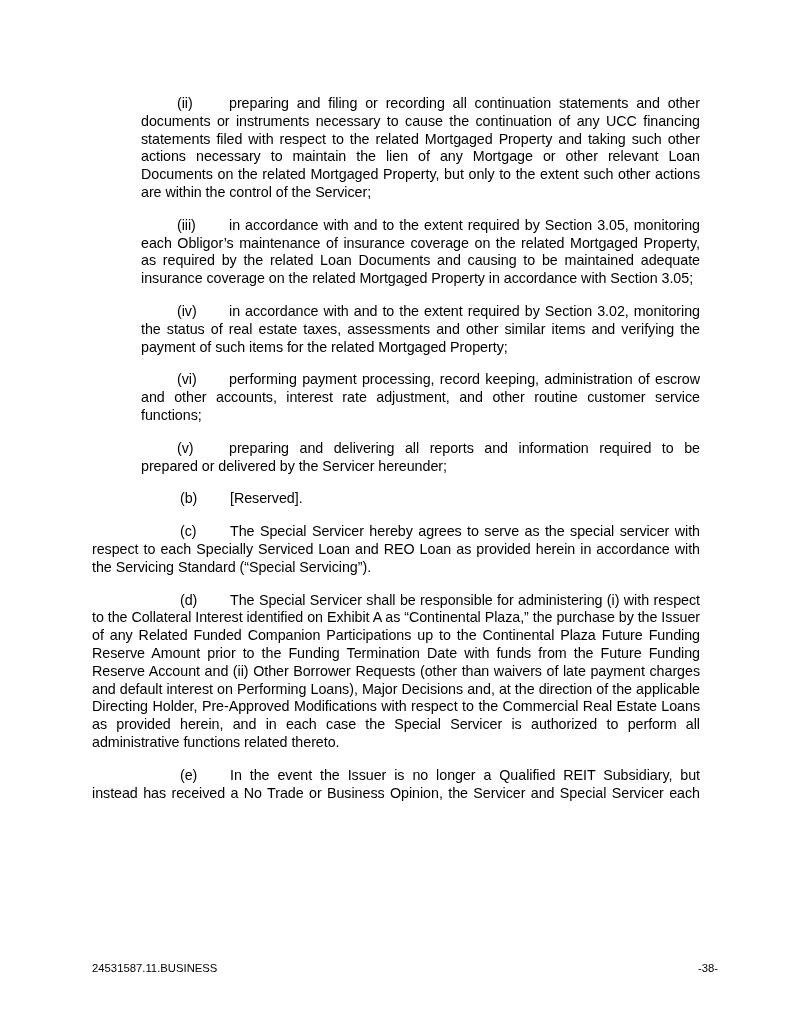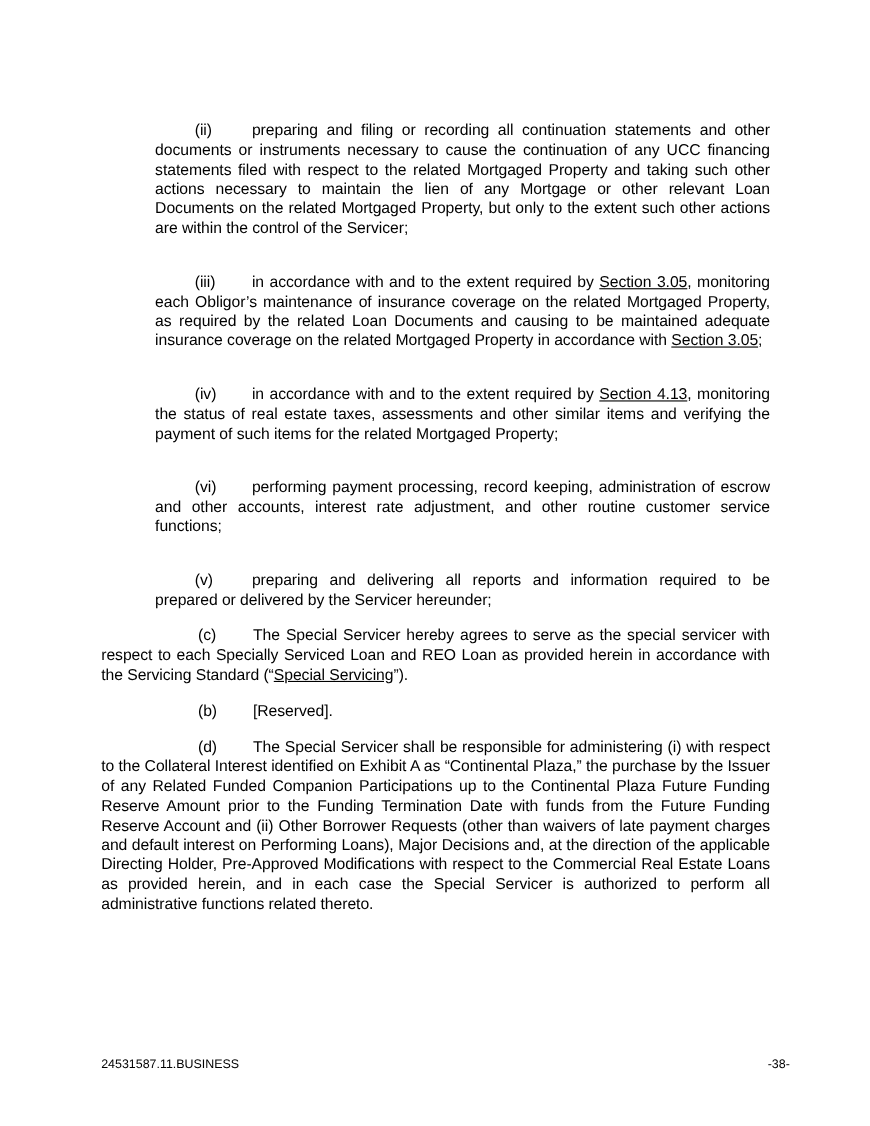--- a/index.html
+++ b/index.html
@@ -23,23 +23,23 @@
     line-height: 17.8px;
     letter-spacing: -0.05px;
   }
   .para {
     margin: 0 0 15px 0;
     text-align: justify;
   }
   .para.roman { margin-left: 49px; text-indent: 36px; }
   .para.letter { text-indent: 88px; }
   .plabel { display: inline-block; text-indent: 0; }
-  .roman .plabel { width: 52px; margin-top: 16px; }
+  .roman .plabel { width: 52px; }
   .letter .plabel { width: 50px; }
-  .u { text-decoration: underline; text-underline-offset: 1px; }
+  .u { text-underline-offset: 1px; }
   .flush-last { text-align-last: justify; }
   .footer {
     position: absolute;
     left: 92px; top: 961px;
     width: 608px;
     font-size: 11.3px;
     line-height: 14px;
     color: #000000;
   }
   .doc-id { position: relative; z-index: 1; text-align: center; }
@@ -51,33 +51,34 @@
 </style>
 </head>
 <body>
 
 <div class="page">
   <div class="content">
     <p class="para roman"><span class="plabel">(ii)</span><span class="run">preparing and filing or recording all continuation statements and other documents or instruments necessary to cause the continuation of any UCC financing statements filed with respect to the related Mortgaged Property and taking such other actions necessary to maintain the lien of any Mortgage or other relevant Loan Documents on the related Mortgaged Property, but only to the extent such other actions are within the control of the Servicer;</span></p>
 
     <p class="para roman"><span class="plabel">(iii)</span><span class="run">in accordance with and to the extent required by </span><span class="run u">Section 3.05</span><span class="run">, monitoring each Obligor’s maintenance of insurance coverage on the related Mortgaged Property, as required by the related Loan Documents and causing to be maintained adequate insurance coverage on the related Mortgaged Property in accordance with </span><span class="run u">Section 3.05</span><span class="run">;</span></p>
 
-    <p class="para roman"><span class="plabel">(iv)</span><span class="run">in accordance with and to the extent required by </span><span class="run u">Section 4.13</span><span class="run">, monitoring the status of real estate taxes, assessments and other similar items and verifying the payment of such items for the related Mortgaged Property;</span></p>
+    <p class="para roman"><span class="plabel">(iv)</span><span class="run">in accordance with and to the extent required by </span><span class="run u">Section 3.02</span><span class="run">, monitoring the status of real estate taxes, assessments and other similar items and verifying the payment of such items for the related Mortgaged Property;</span></p>
 
     <p class="para roman"><span class="plabel">(vi)</span><span class="run">performing payment processing, record keeping, administration of escrow and other accounts, interest rate adjustment, and other routine customer service functions;</span></p>
 
     <p class="para roman"><span class="plabel">(v)</span><span class="run">preparing and delivering all reports and information required to be prepared or delivered by the Servicer hereunder;</span></p>
 
 
 
+    <p class="para letter"><span class="plabel">(b)</span><span class="run">[Reserved].</span></p>
+
     <p class="para letter"><span class="plabel">(c)</span><span class="run">The Special Servicer hereby agrees to serve as the special servicer with respect to each Specially Serviced Loan and REO Loan as provided herein in accordance with the Servicing Standard (“</span><span class="run u">Special Servicing</span><span class="run">”).</span></p>
-
-    <p class="para letter"><span class="plabel">(b)</span><span class="run">[Reserved].</span></p>
 
     <p class="para letter"><span class="plabel">(d)</span><span class="run">The Special Servicer shall be responsible for administering (i) with respect to the Collateral Interest identified on Exhibit A as “Continental Plaza,” the purchase by the Issuer of any Related Funded Companion Participations up to the Continental Plaza Future Funding Reserve Amount prior to the Funding Termination Date with funds from the Future Funding Reserve Account and (ii) Other Borrower Requests (other than waivers of late payment charges and default interest on Performing Loans), Major Decisions and, at the direction of the applicable Directing Holder, Pre-Approved Modifications with respect to the Commercial Real Estate Loans as provided herein, and in each case the Special Servicer is authorized to perform all administrative functions related thereto.</span></p>
 
+    <p class="para letter flush-last"><span class="plabel">(e)</span><span class="run">In the event the Issuer is no longer a Qualified REIT Subsidiary, but instead has received a No Trade or Business Opinion, the Servicer and Special Servicer each</span></p>
   </div>
 
   <div class="footer">
     <span class="page-num">-38-</span>
     <span class="doc-id">24531587.11.BUSINESS</span>
   </div>
 </div>
 
 </body></html>

